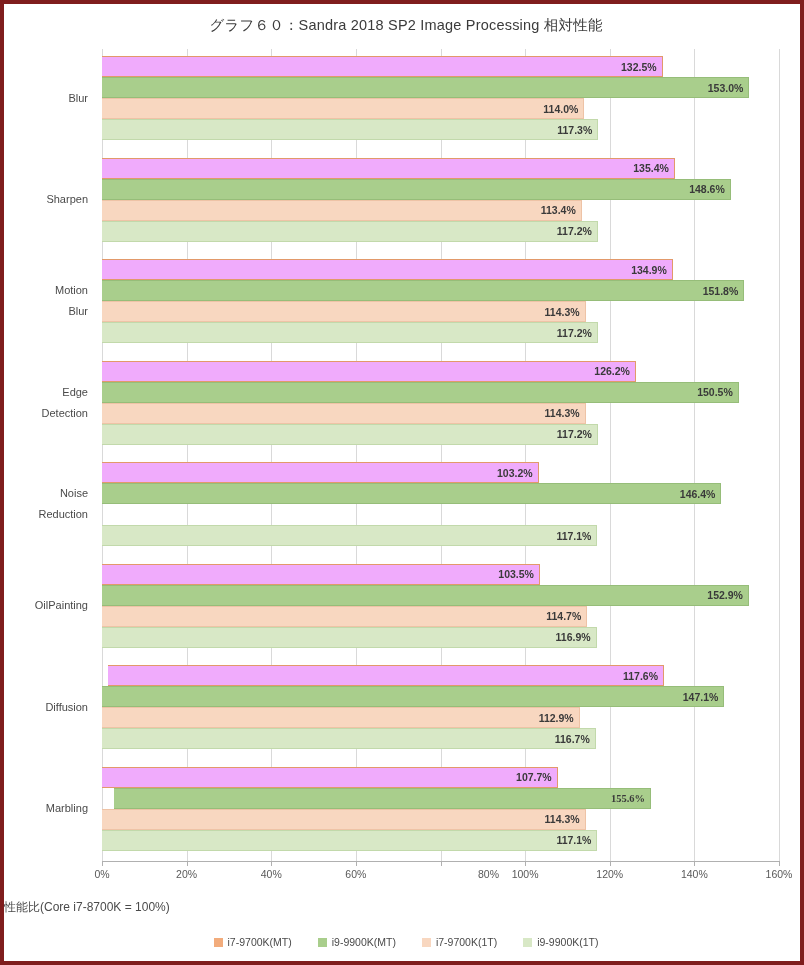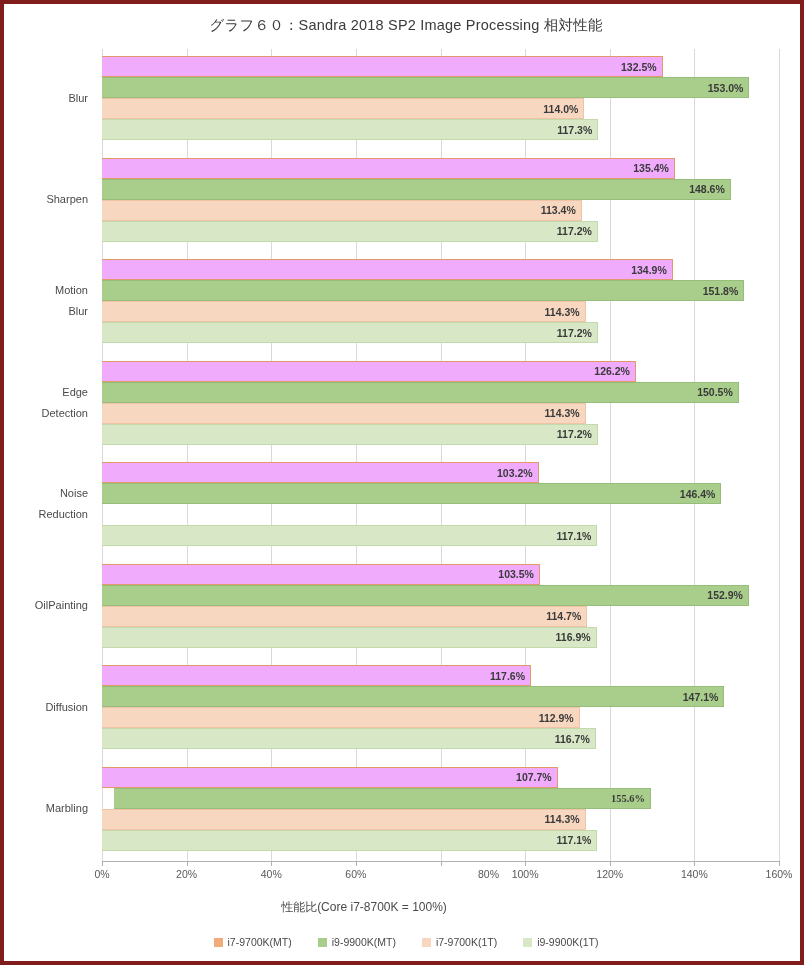--- a/index.html
+++ b/index.html
@@ -60,21 +60,21 @@
     top: 864px;
     font-size: 10.5px;
     color: #595959;
     transform: translateX(-50%);
     white-space: nowrap;
   }
   .xaxis-title {
     position: absolute;
     left: 0; top: 895px;
     width: 720px;
-    text-align: center;
+    text-align: left;
     font-size: 12px;
     color: #4a4a4a;
     white-space: nowrap;
   }
   
   .cat-label {
     position: absolute;
     right: 712px;           
     text-align: right;
     font-size: 11px;
@@ -274,21 +274,21 @@
     </div>
     <div class="bar s2" style="left: 98px; top: 601.5px; width: 485.324px;">
       <span class="bar-value">114.7%</span>
     </div>
     <div class="bar s3" style="left: 98px; top: 622.5px; width: 494.633px;">
       <span class="bar-value">116.9%</span>
     </div>
     <div class="cat-label" style="top: 591px;">
       <div>OilPainting</div>
     </div>
-    <div class="bar s0" style="left: 98px; top: 661px; width: 429px;">
+    <div class="bar s0" style="left: 104px; top: 661px; width: 556px;">
       <span class="bar-value">117.6%</span>
     </div>
     <div class="bar s1" style="left: 98px; top: 682px; width: 622.417px;">
       <span class="bar-value">147.1%</span>
     </div>
     <div class="bar s2" style="left: 98px; top: 703px; width: 477.708px;">
       <span class="bar-value">112.9%</span>
     </div>
     <div class="bar s3" style="left: 98px; top: 724px; width: 493.787px;">
       <span class="bar-value">116.7%</span>

